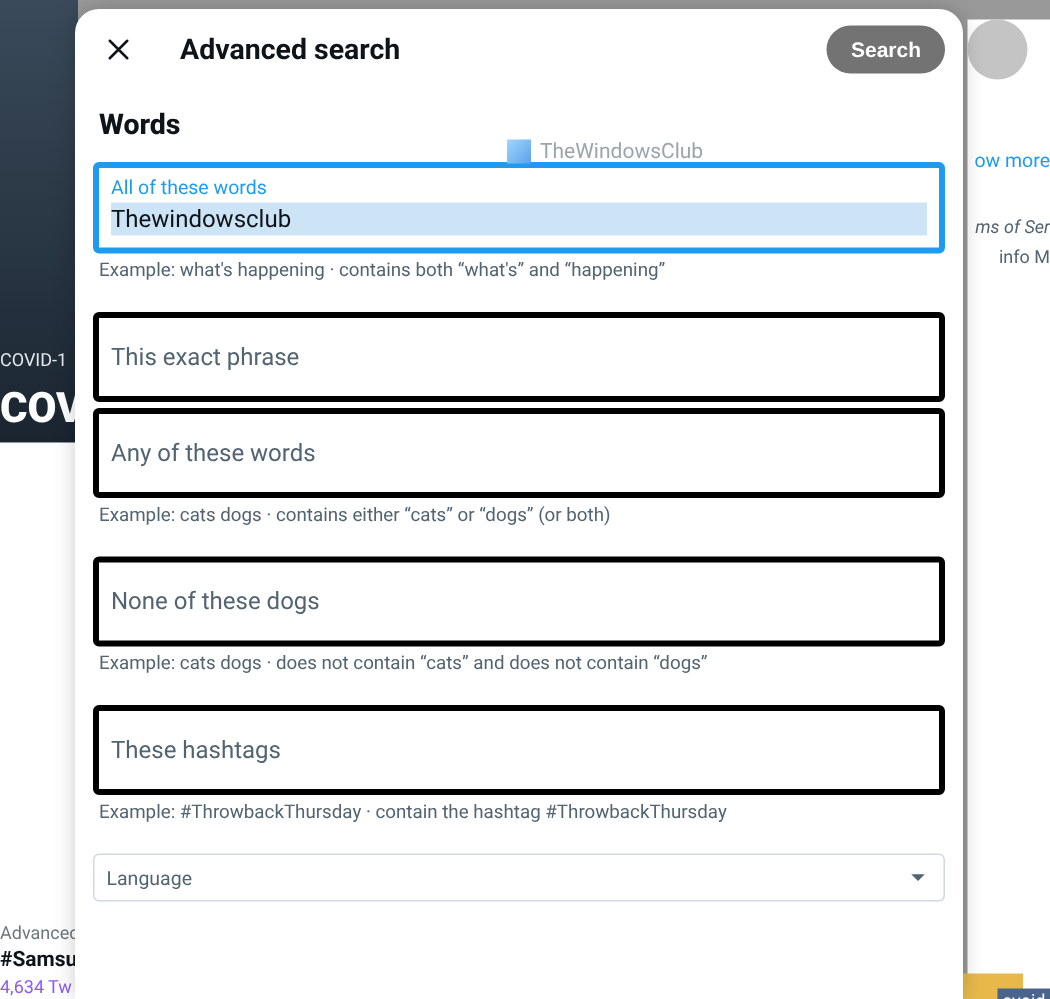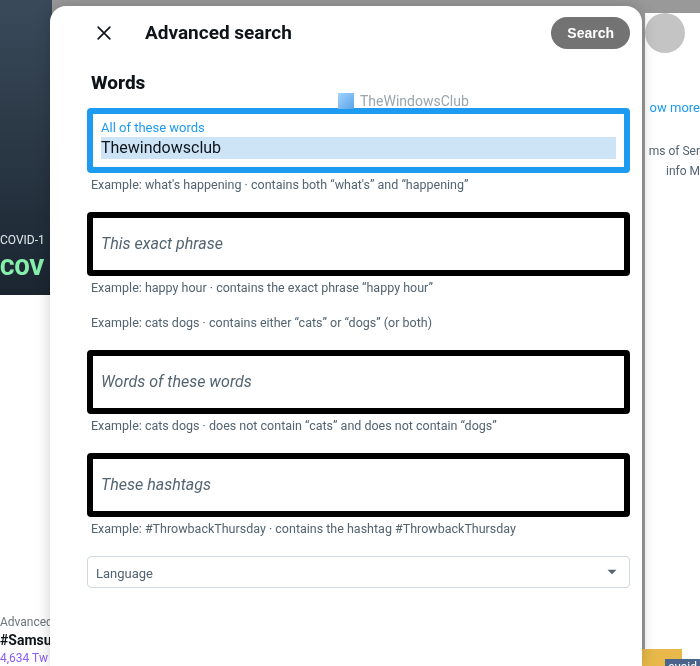--- a/index.html
+++ b/index.html
@@ -31,61 +31,60 @@
     .bg-covid {
       position: absolute;
       left: 0; top: 233px;
       font-size: 12px;
       color: #e1e8ed;
       white-space: nowrap;
     }
     .bg-cov {
       position: absolute;
       left: 0; top: 255px;
-      font-size: 22px;
+      font-size: 28px;
       font-weight: 900;
-      color: #86efac;
+      color: #ffffff;
       white-space: nowrap;
     }
     .bg-left-white {
       position: absolute;
       left: 0; top: 295px; width: 52px; bottom: 0;
       background: #fff;
       color: #536471;
     }
     .bg-trending { position: absolute; left: 0; top: 320px; font-size: 12px; color: #6e767d; white-space: nowrap; }
     .bg-sams { position: absolute; left: 0; top: 337px; font-size: 14px; font-weight: 700; color: #0f1419; white-space: nowrap; }
     .bg-samsct { position: absolute; left: 0; top: 356px; font-size: 12px; color: #8b5cf6; white-space: nowrap; }
     .bg-right {
       position: absolute;
       right: 0; top: 13px; width: 55px; height: 666px;
       background: #fff;
       color: #536471;
       font-size: 12px;
     }
     .bg-avatar { position:absolute; top:0; left:0; width:40px; height:40px; border-radius:50%; background:#c4c4c4;}
     .bg-showmore { position: absolute; right: 0; top: 87px; color: #1d9bf0; font-size: 13px; white-space: nowrap; }
-    .bg-terms { position: absolute; right: 0; top: 131px; white-space: nowrap; }
+    .bg-terms { position: absolute; right: 0; top: 131px; white-space: nowrap; font-style: italic; }
     .bg-ads { position: absolute; right: 0; top: 151px; white-space: nowrap; }
     .bg-thumb { position: absolute; right:18px; bottom:0; width:40px; height:30px; background:#e8b94a; }
     .bg-avoid { position:absolute; bottom:4px; right:0; font-size:12px; color:#fff; background:#4a648c; padding:1px 3px; }
 
     .modal {
       position: absolute;
       left: 50px;
       top: 6px;
       width: 592px;
       bottom: 0;
       background: #fff;
       border-radius: 16px 16px 0 0;
       box-shadow: 0 0 15px rgba(0,0,0,0.2);
       overflow: hidden;
       display: flex;
       flex-direction: column;
-      padding-left: 25px;
     }
     .modal-header {
       height: 53px;
       display: flex;
       align-items: center;
       padding: 0 12px;
       flex-shrink: 0;
     }
     .close-btn {
       width: 34px; height: 34px;
@@ -137,21 +136,21 @@
       display: flex;
       align-items: center;
       gap: 6px;
       pointer-events: none;
     }
     .watermark-sq {
       width: 16px; height: 16px;
       background: linear-gradient(135deg,#a3d4ff,#5aa3e8);
     }
     .field {
-      border: 6px solid #000000;
+      border: 4px solid #000000;
       border-radius: 4px;
       margin-top: 4px;
       padding: 6px 8px 8px 8px;
     }
     .field.focused { border-color: #1d9bf0; }
     .field-label {
       font-size: 13px;
       color: #536471;
       line-height: 16px;
     }
@@ -166,21 +165,20 @@
       background: transparent;
       padding: 0;
       margin-top: 1px;
       font-family: inherit;
     }
     .field-input.sel {
       background: #cde4f7;
     }
     .field.placeholder-only {
       padding: 16px 8px;
-      font-style: italic;
     }
     .field.placeholder-only .field-label {
       font-size: 16px;
       color: #536471;
       line-height: 20px;
     }
     .help-text {
       font-size: 12.5px;
       color: #536471;
       padding: 4px 4px 16px 4px;
@@ -237,33 +235,35 @@
 
     <div class="field focused">
       <div class="field-label">All of these words</div>
       <input class="field-input sel" value="Thewindowsclub" style="">
     </div>
     <div class="help-text">Example: what's happening · contains both “what's” and “happening”</div>
 
     <div class="field placeholder-only">
       <div class="field-label">This exact phrase</div>
     </div>
-    <div class="help-text">Example: happy hour · contains the exact phrase “happy hour”</div>
-
+
+    <div class="field placeholder-only">
+      <div class="field-label">Any of these words</div>
+    </div>
     <div class="help-text">Example: cats dogs · contains either “cats” or “dogs” (or both)</div>
 
     <div class="field placeholder-only">
-      <div class="field-label">Words of these words</div>
+      <div class="field-label">None of these dogs</div>
     </div>
     <div class="help-text">Example: cats dogs · does not contain “cats” and does not contain “dogs”</div>
 
     <div class="field placeholder-only">
       <div class="field-label">These hashtags</div>
     </div>
-    <div class="help-text">Example: #ThrowbackThursday · contains the hashtag #ThrowbackThursday</div>
+    <div class="help-text">Example: #ThrowbackThursday · contain the hashtag #ThrowbackThursday</div>
 
     <div class="lang-field">
       <div class="field-label">Language</div>
       <span class="lang-chevron"><svg viewBox="0 0 24 24">
             <path d="M6 9l6 6 6-6"></path>
           </svg></span>
     </div>
   </div>
 
   <div class="watermark">

